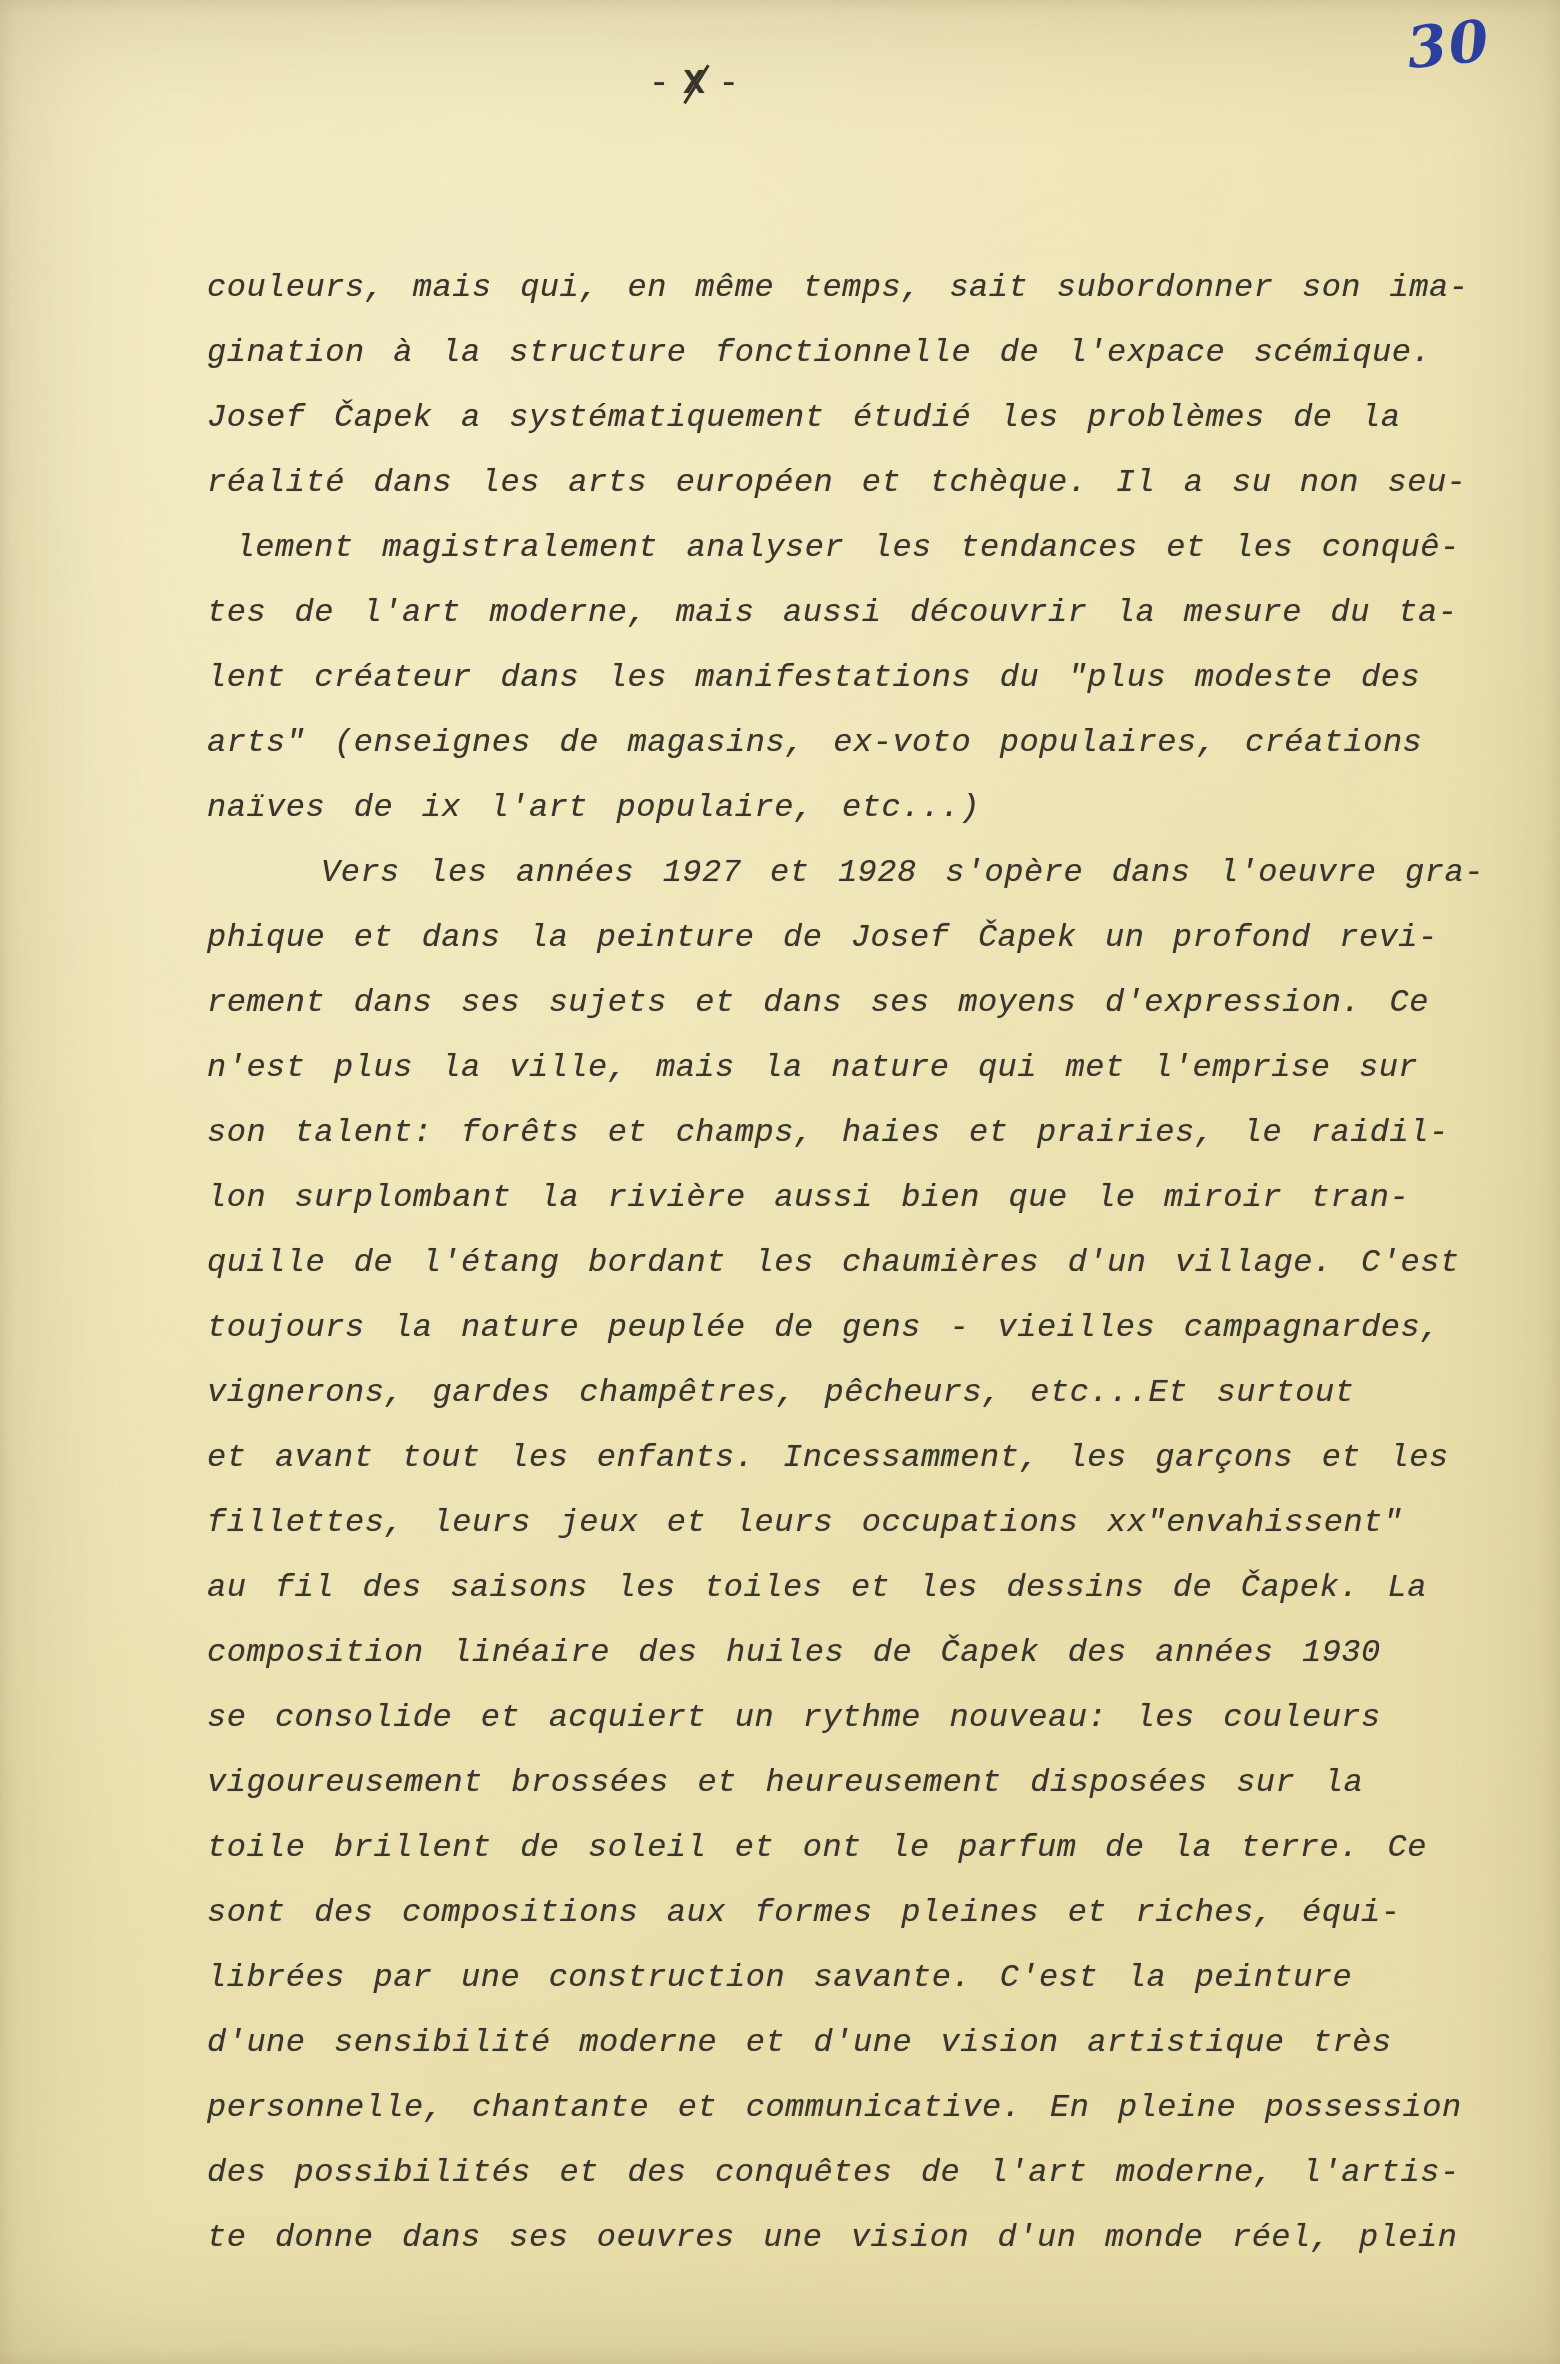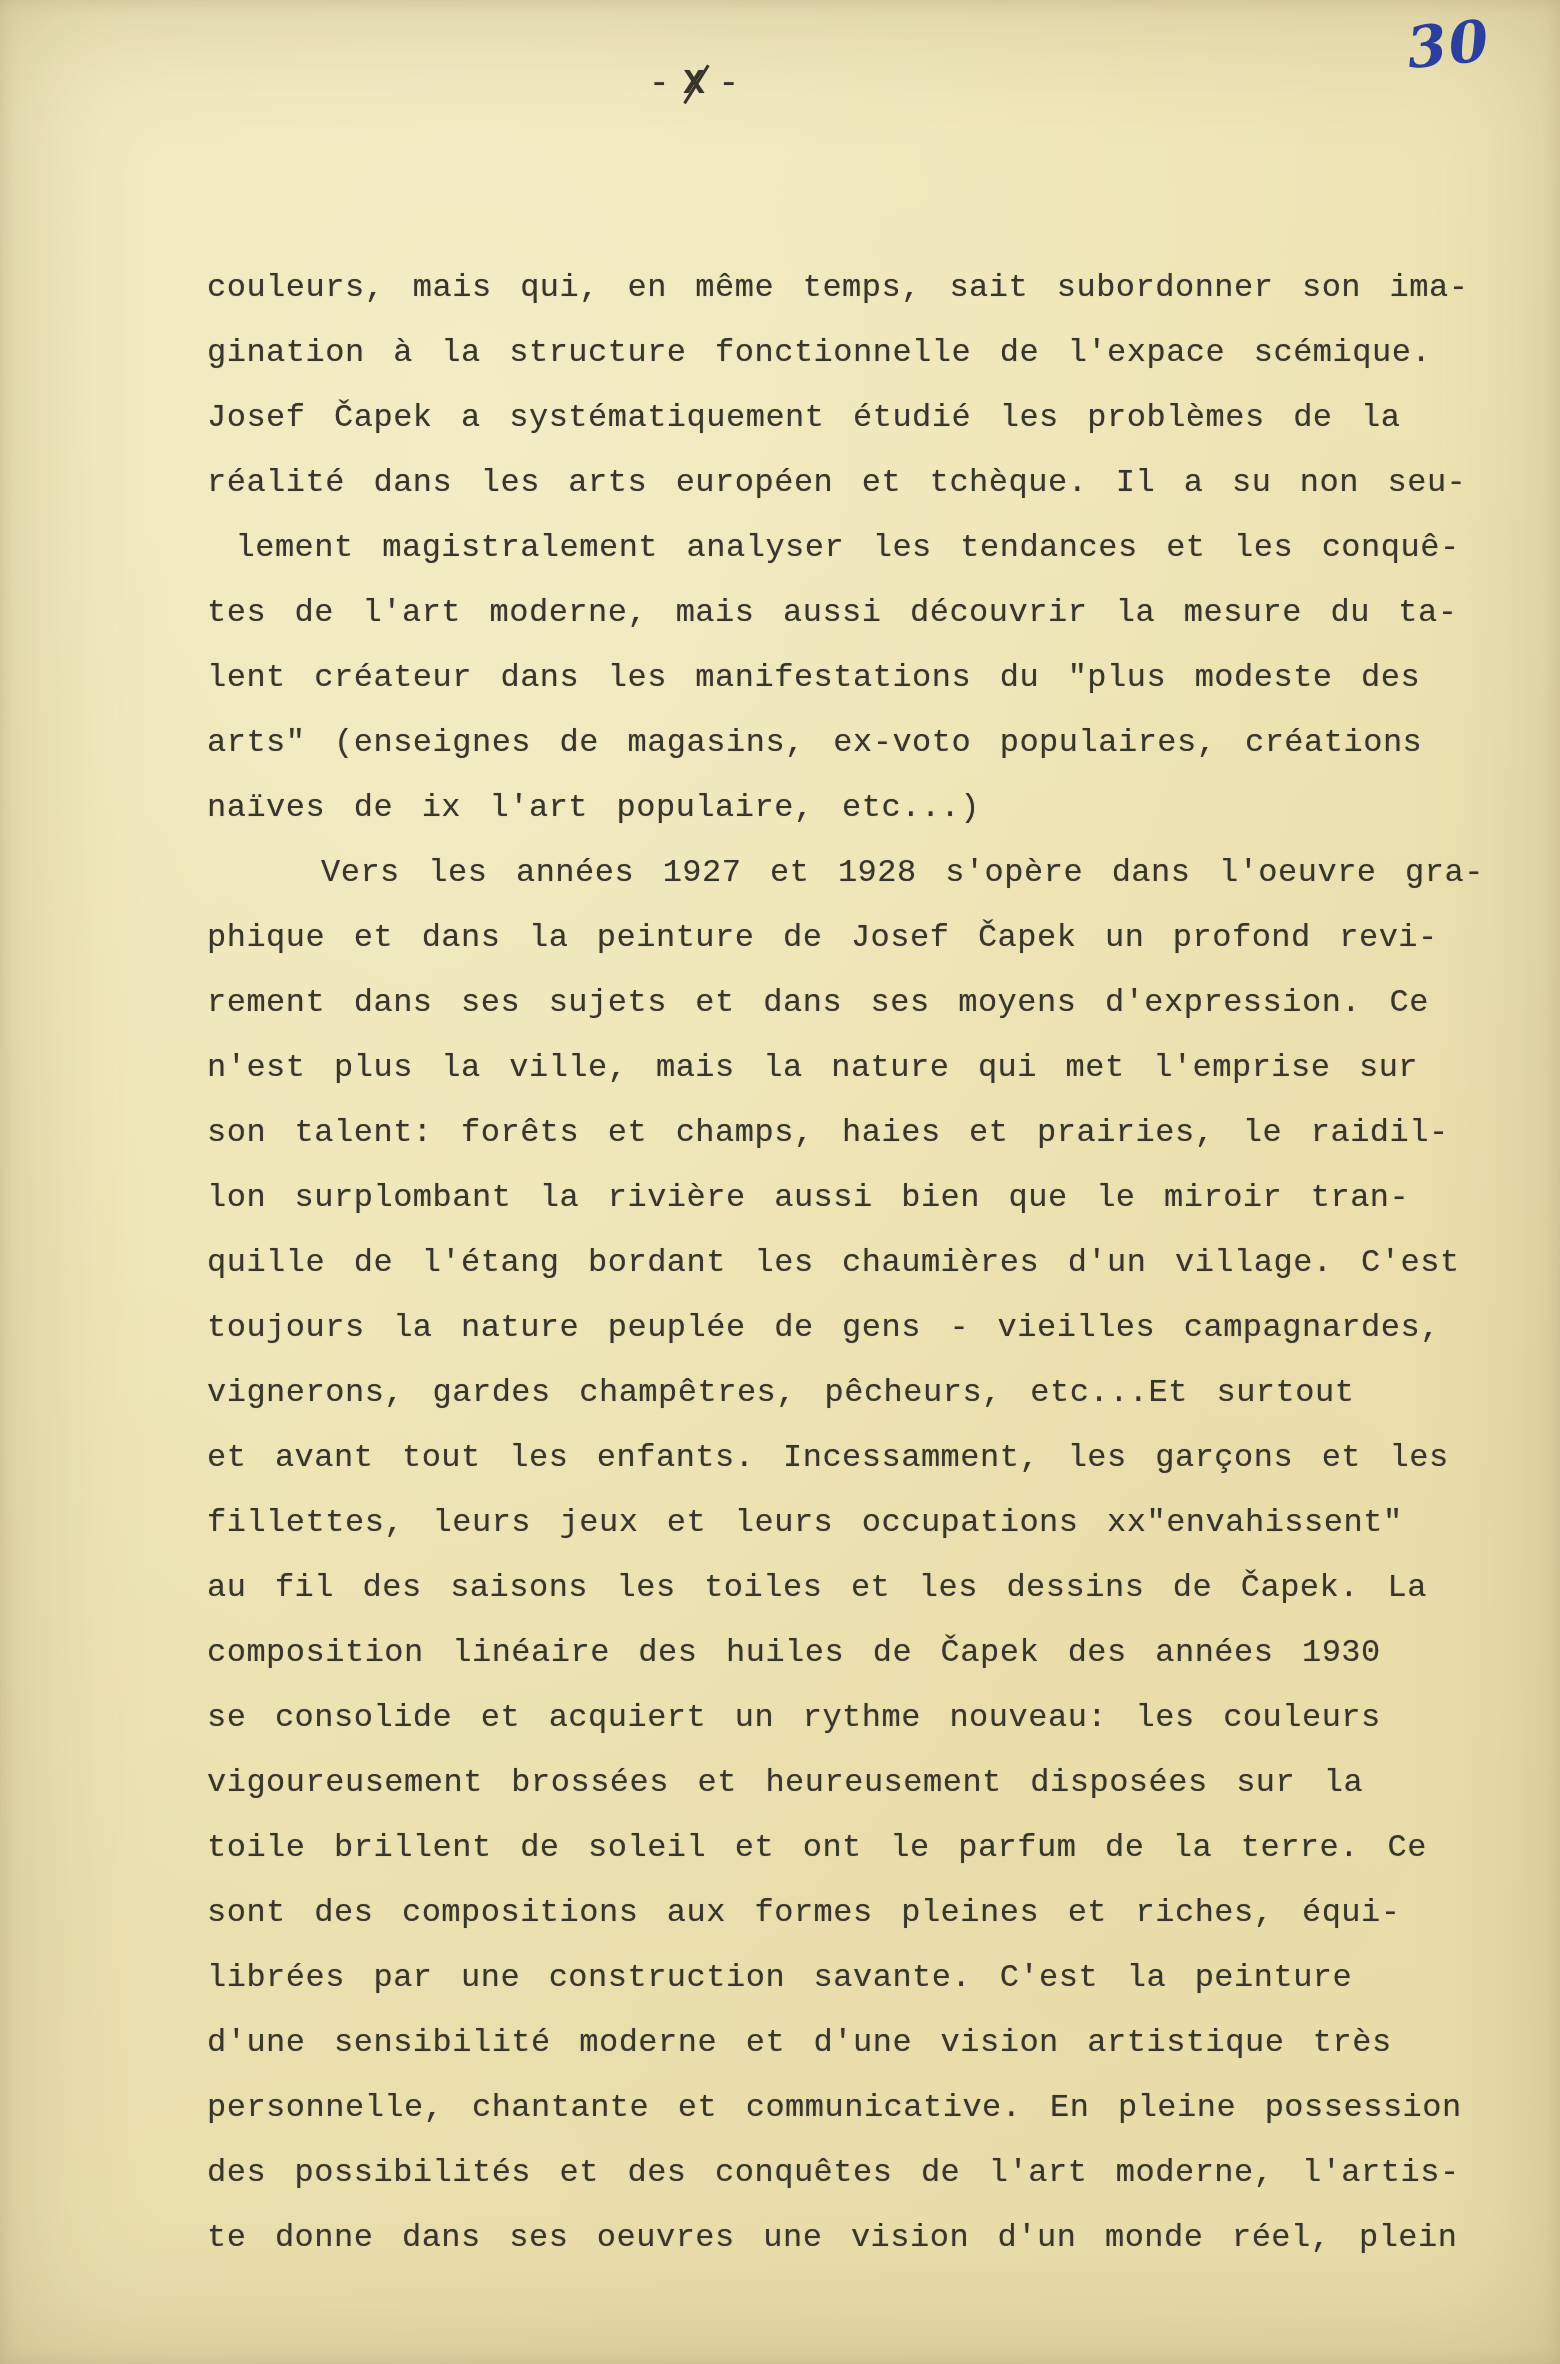--- a/index.html
+++ b/index.html
@@ -66,20 +66,21 @@
     font-size: 32px;
     line-height: 65px;
     color: #38352d;
     white-space: pre;
     word-spacing: 8.8px;
     letter-spacing: 0.5px;
     text-shadow: 0 0 1px rgba(48,44,36,0.40);
   }
   .tline {
     height: 65px;
+    font-style: italic;
   }
 </style>
 </head>
 <body>
 
 <div class="paper">
 
   <div class="pagenum">30</div>
 
   <div class="header-mark"><span class="dash">-</span><span class="xmark">X</span><span class="dash">-</span></div>

